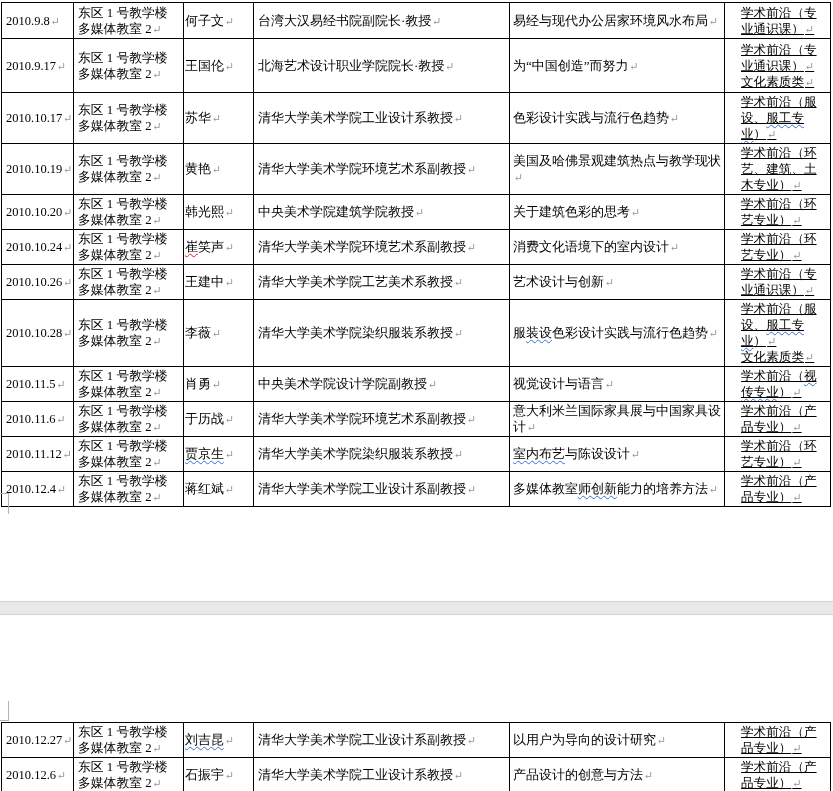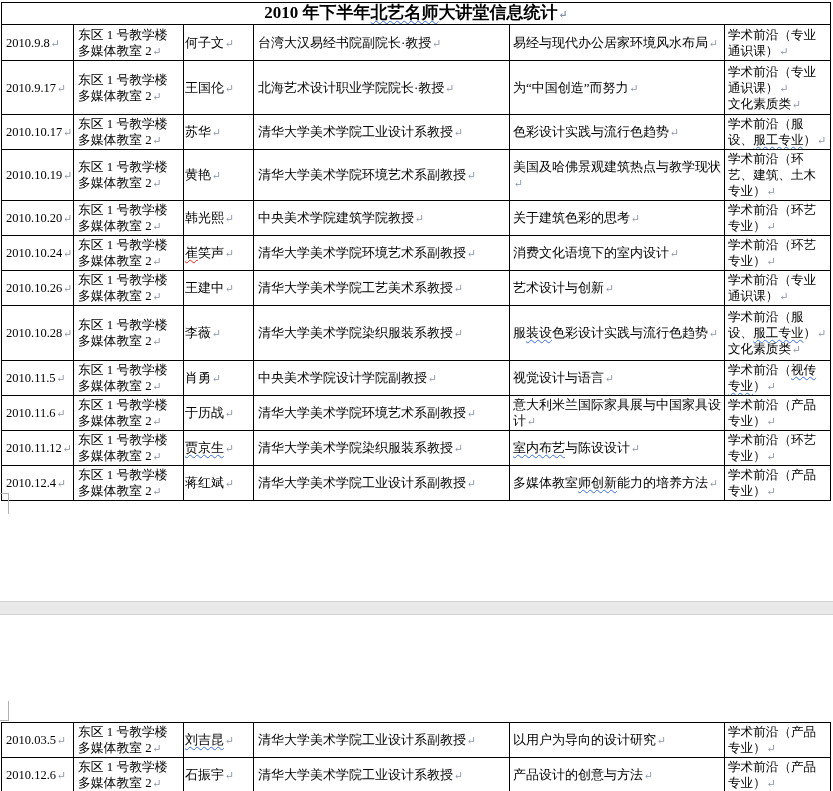--- a/index.html
+++ b/index.html
@@ -17,21 +17,21 @@
      font-size:13px;overflow:hidden;}
   td.title-cell{
     text-align:center;font-weight:bold;font-size:17px;height:19px;line-height:19px;padding:0 2px;
   }
   td.hdr{font-weight:bold;text-align:center;font-size:14px;height:20px;padding:0 1px;}
   td.c-date{font-size:12.5px;padding-left:4px;white-space:nowrap;}
   td.c-loc{padding-left:4px;font-size:12.8px;}
   td.c-speaker{padding:1px 1px;}
   td.c-unit{padding-left:4px;}
   td.c-lecture{padding:1px 3px;}
-  td.c-course{padding:1px 2px 1px 3px;font-size:12.6px;}
+  td.c-course{padding:1px 2px 1px 16px;font-size:12.6px;text-decoration:underline;}
   .pmark{color:#8b94a5;font-size:11px;padding-left:1px;}
   .wavy-blue{text-decoration:underline;text-decoration-style:wavy;
     text-decoration-color:var(--wavy-blue,#3b6fd4);text-decoration-thickness:1px;text-underline-offset:2px;}
   .wavy-red{text-decoration:underline;text-decoration-style:wavy;
     text-decoration-color:var(--wavy-red,#dd2211);text-decoration-thickness:1px;text-underline-offset:2px;}
   .corner{position:absolute;width:8px;height:20px;}
   .corner-bl{left:0;top:493;border-top:1px solid #b3b3b3;border-right:1px solid #b3b3b3;top:493px;}
   .corner-tl{left:0;top:701px;height:19px;border-bottom:1px solid #b3b3b3;border-right:1px solid #b3b3b3;}
   .page-band{
     position:absolute;left:0;top:601px;width:833px;height:12px;
@@ -45,23 +45,20 @@
   <table class="info" id="table-p1">
       <colgroup>
         <col style="width: 72px;">
         <col style="width: 110px;">
         <col style="width: 70px;">
         <col style="width: 256px;">
         <col style="width: 215px;">
         <col style="width: 106px;">
       </colgroup>
       <tbody>
-        <tr>
-          <td class="title-cell" colspan="6"><span>2010 年下半年</span><span class="wavy-blue">北艺名师</span><span>大讲堂信息统计</span><span class="pmark">↵</span></td>
-        </tr>
         <tr style="height: 36px;">
           <td class="c-date"><span>2010.9.8</span><span class="pmark">↵</span></td>
           <td class="c-loc">
             <div>东区 1 号教学楼</div>
             <div>多媒体教室 2<span class="pmark">↵</span></div>
           </td>
           <td class="c-speaker"><span>何子文</span><span class="pmark">↵</span></td>
           <td class="c-unit"><span>台湾大汉易经书院副院长·教授</span><span class="pmark">↵</span></td>
           <td class="c-lecture"><span>易经与现代办公居家环境风水布局</span><span class="pmark">↵</span></td>
           <td class="c-course">
@@ -222,21 +219,21 @@
       <colgroup>
         <col style="width: 72px;">
         <col style="width: 110px;">
         <col style="width: 70px;">
         <col style="width: 256px;">
         <col style="width: 215px;">
         <col style="width: 106px;">
       </colgroup>
       <tbody>
         <tr style="height: 33px;">
-          <td class="c-date"><span>2010.03.5</span><span class="pmark">↵</span></td>
+          <td class="c-date"><span>2010.12.27</span><span class="pmark">↵</span></td>
           <td class="c-loc">
             <div>东区 1 号教学楼</div>
             <div>多媒体教室 2<span class="pmark">↵</span></div>
           </td>
           <td class="c-speaker"><span class="wavy-blue">刘吉昆</span><span class="pmark">↵</span></td>
           <td class="c-unit"><span>清华大学美术学院工业设计系副教授</span><span class="pmark">↵</span></td>
           <td class="c-lecture"><span>以用户为导向的设计研究</span><span class="pmark">↵</span></td>
           <td class="c-course">
             <div><span>学术前沿（产品专业）</span><span class="pmark">↵</span></div>
           </td>

